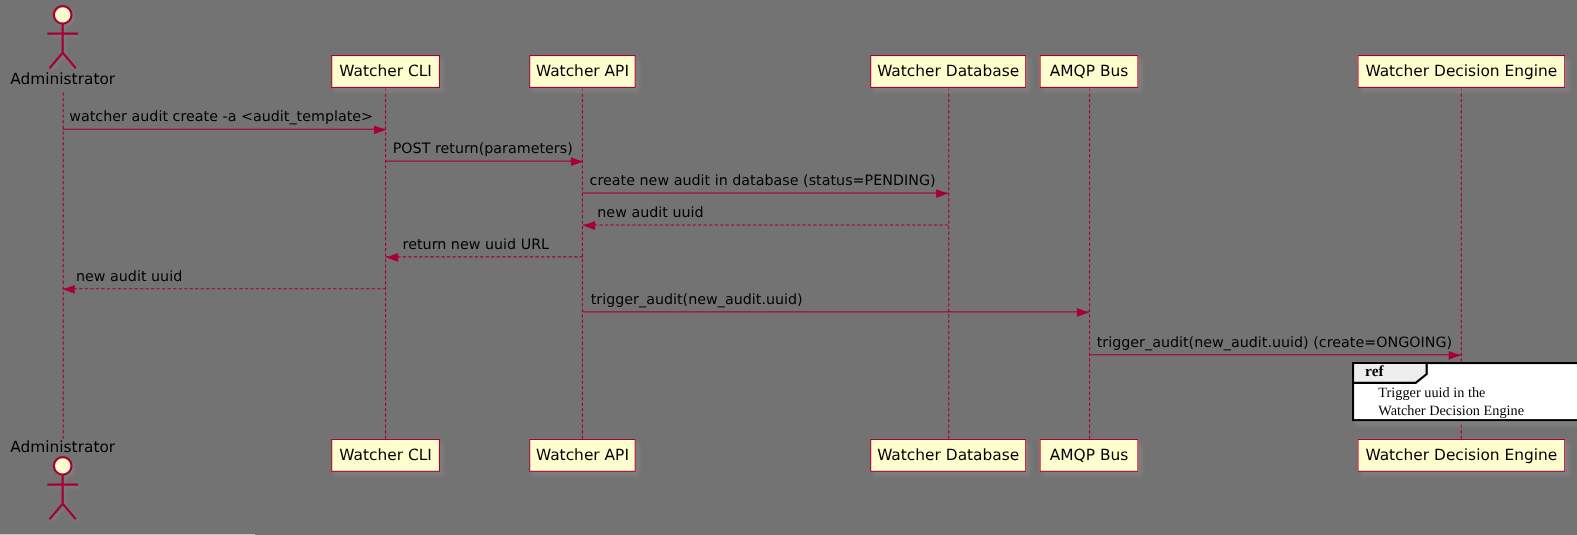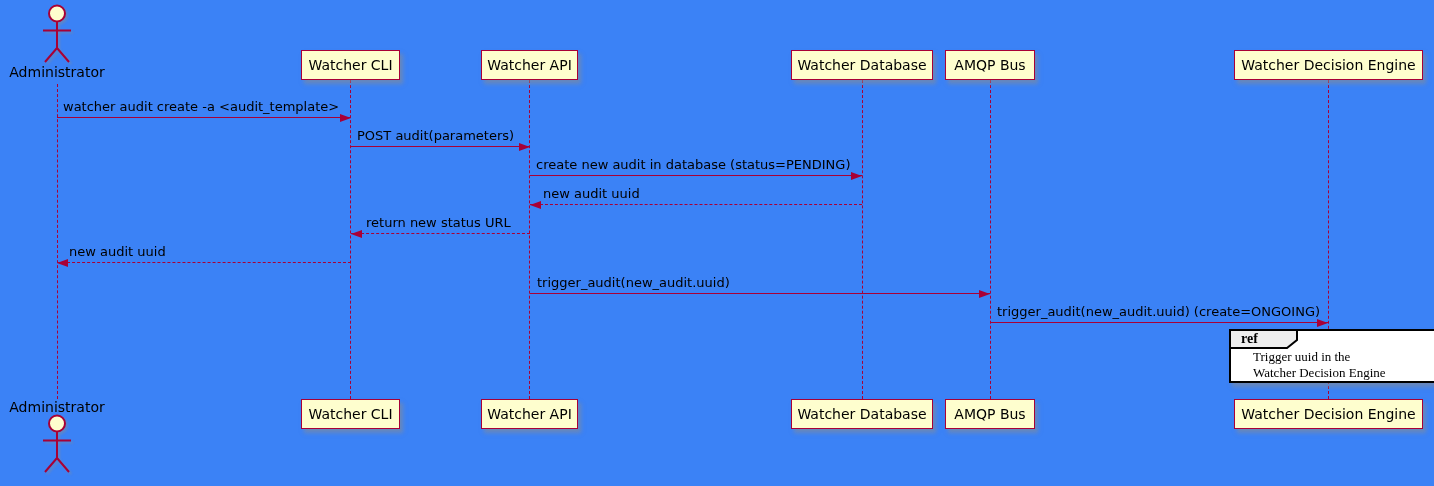--- a/index.html
+++ b/index.html
@@ -15,21 +15,21 @@
   * { margin: 0; padding: 0; box-sizing: border-box; }
   html, body { background: #ffffff; }
   body {
     font-family: "DejaVu Sans", "Liberation Sans", sans-serif;
     color: var(--text);
   }
   .canvas {
     position: relative;
     width: 1434px;
     height: 486px;
-    background: #3b82f6;
+    background: #737373;
     overflow: hidden;
   }
   .lifeline {
     position: absolute;
     width: 0;
     border-left: 1px dashed var(--lifeline);
   }
   .participant {
     position: absolute;
     height: 30px;
@@ -148,50 +148,50 @@
   <div class="participant" style="left:945px;  top:399px; width:90px;">AMQP Bus</div>
   <div class="participant" style="left:1234px; top:399px; width:189px;">Watcher Decision Engine</div>
 
   <div class="msg" style="left:57px; top:100px; width:294px;">
     <div class="msg-label" style="left:6px;">watcher audit create -a &lt;audit_template&gt;</div>
     <div class="msg-line"></div>
     <div class="msg-arrow right"></div>
   </div>
 
   <div class="msg" style="left:351px; top:129px; width:179px;">
-    <div class="msg-label" style="left:6px;">POST audit(parameters)</div>
+    <div class="msg-label" style="left:6px;">POST return(parameters)</div>
     <div class="msg-line"></div>
     <div class="msg-arrow right"></div>
   </div>
 
   <div class="msg" style="left:530px; top:158px; width:332px;">
     <div class="msg-label" style="left:6px;text-align:right;">create new audit in database (status=PENDING)</div>
     <div class="msg-line"></div>
     <div class="msg-arrow right"></div>
   </div>
 
   <div class="msg" style="left:530px; top:187px; width:332px;">
     <div class="msg-label" style="left:13px;">new audit uuid</div>
     <div class="msg-line dashed"></div>
     <div class="msg-arrow left"></div>
   </div>
 
   <div class="msg" style="left:351px; top:216px; width:179px;">
-    <div class="msg-label" style="left:15px;">return new status URL</div>
+    <div class="msg-label" style="left:15px;">return new uuid URL</div>
     <div class="msg-line dashed"></div>
     <div class="msg-arrow left"></div>
   </div>
 
   <div class="msg" style="left:57px; top:245px; width:294px;">
     <div class="msg-label" style="left:12px;">new audit uuid</div>
     <div class="msg-line dashed"></div>
     <div class="msg-arrow left"></div>
   </div>
 
-  <div class="msg" style="left:530px; top:276px; width:460px;">
+  <div class="msg" style="left:530px; top:266px; width:460px;">
     <div class="msg-label" style="left:7px;">trigger_audit(new_audit.uuid)</div>
     <div class="msg-line"></div>
     <div class="msg-arrow right"></div>
   </div>
 
   <div class="msg" style="left:990px; top:305px; width:338px;">
     <div class="msg-label" style="left:7px;">trigger_audit(new_audit.uuid) (create=ONGOING)</div>
     <div class="msg-line"></div>
     <div class="msg-arrow right"></div>
   </div>

